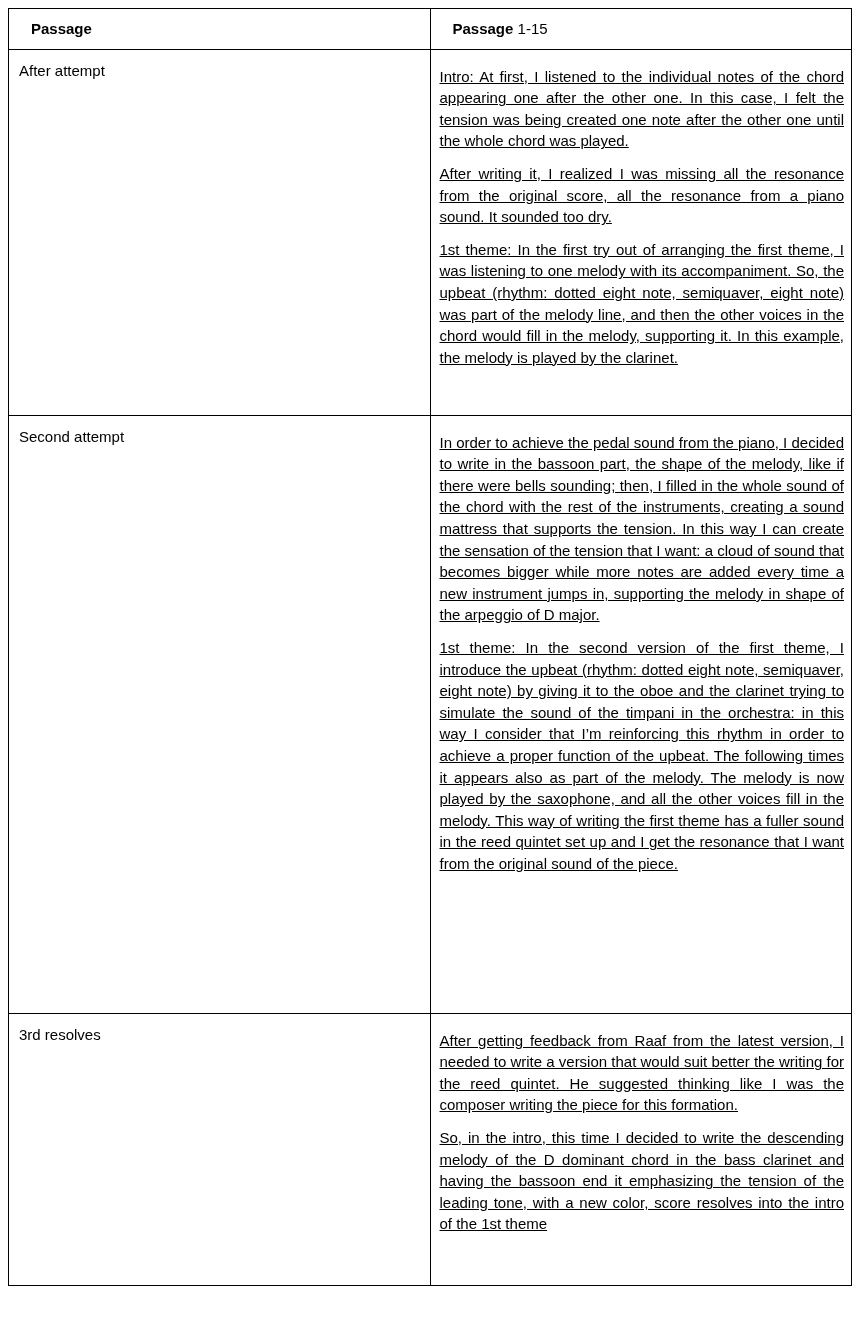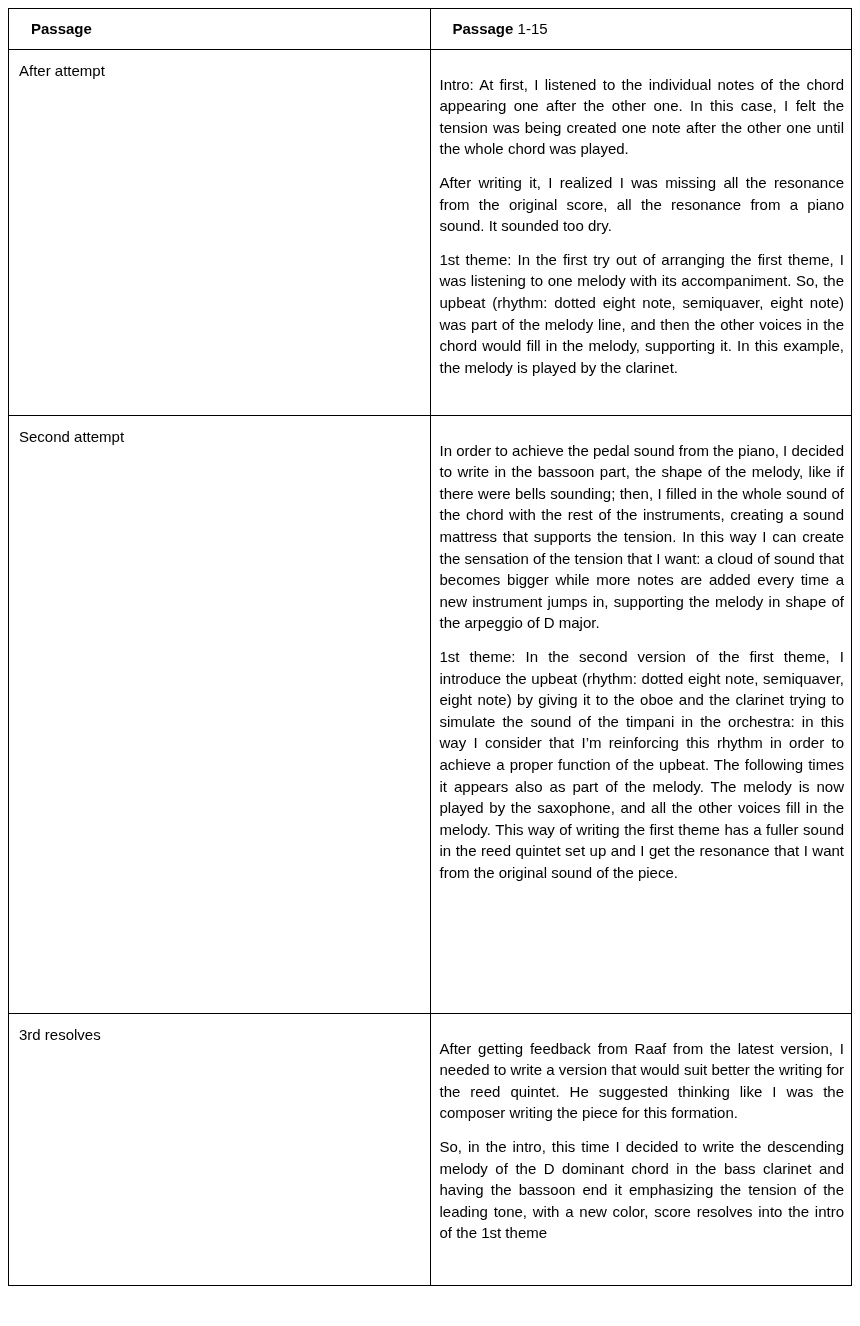--- a/index.html
+++ b/index.html
@@ -40,22 +40,23 @@
   .bold { font-weight: bold; }
   td.passage-cell {
     width: 422px;
     padding: 10px 10px;
   }
   td.content-cell {
     width: 422px;
     padding: 12px 7px 8px 9px;
   }
   td.content-cell p {
-    margin: 12px 0 11px 0;
+    margin: 4px 0 11px 0;
     text-align: justify;
+    text-decoration: underline;
   }
   tr.row-1 { height: 366px; }
   tr.row-2 { height: 598px; padding-left: 20px; }
   tr.row-3 { height: 272px; }
 </style>
 </head>
 <body>
 
 <div class="page">
 

